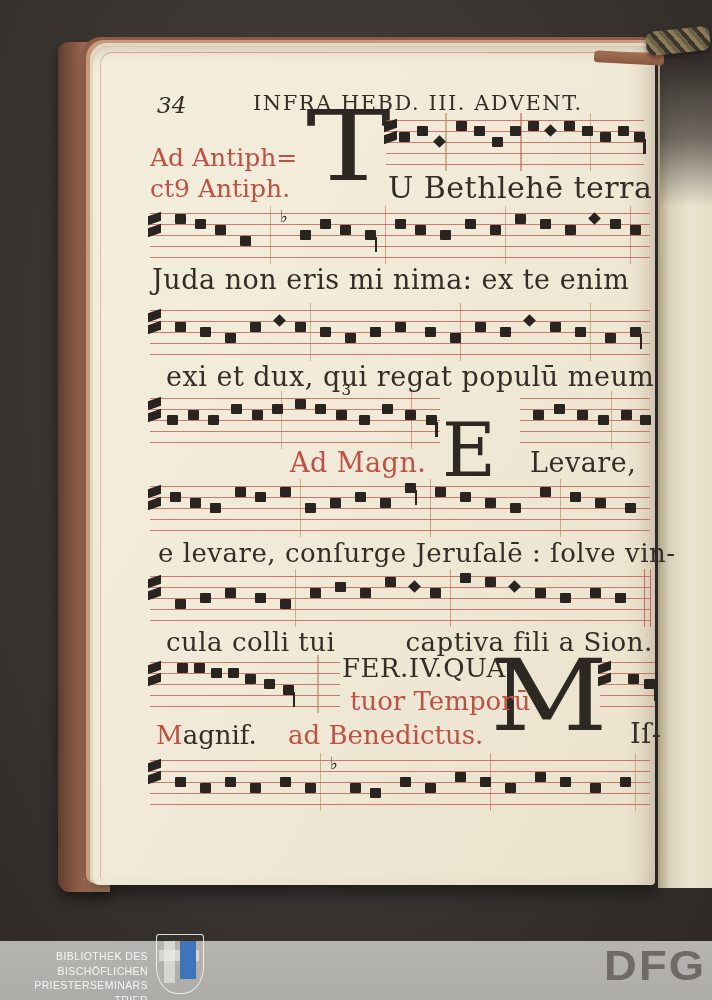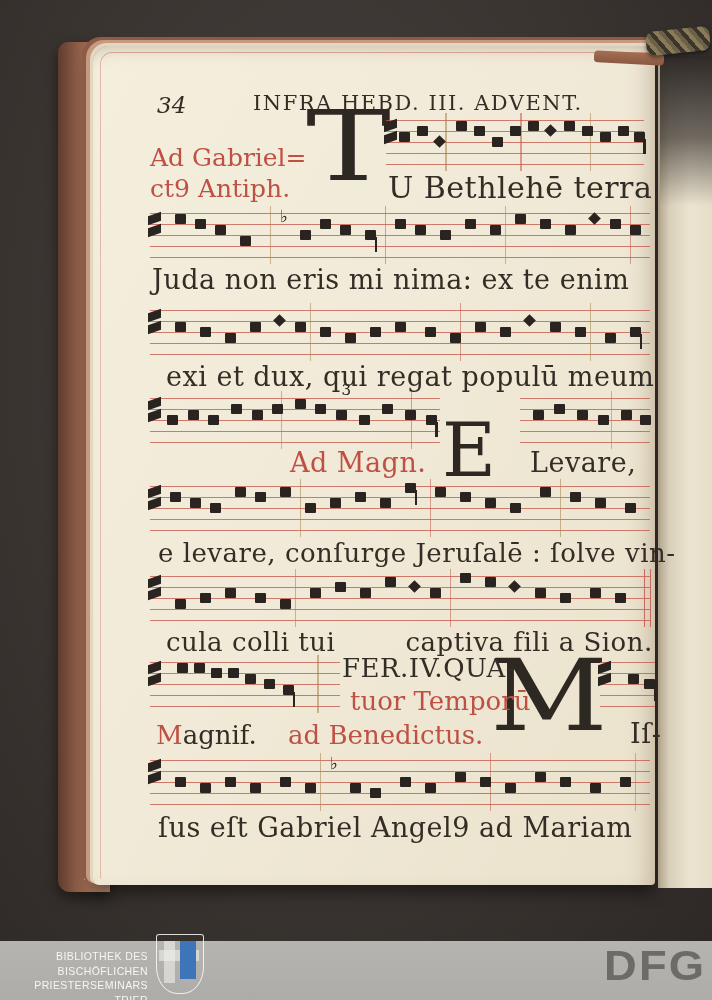--- a/index.html
+++ b/index.html
@@ -74,21 +74,21 @@
   <div class="page-stack"></div>
   <div class="page-main"></div>
   <div class="next-page">
     <div class="gutter-dark"></div>
   </div>
   <div class="right-edge-strip"></div>
   <div class="endband"></div>
 
   <div class="ms pg-num" style="left:157px;top:92px;font-style:italic;">34</div>
   <div class="ms running" style="left:253px;top:91px;">INFRA HEBD. III. ADVENT.</div>
-  <div class="ms rubric" style="left:150px;top:143px;font-size:25px;">Ad Gabriel=</div>
+  <div class="ms rubric" style="left:150px;top:143px;font-size:25px;">Ad Antiph=</div>
   <div class="ms rubric" style="left:150px;top:174px;font-size:25px;">ct9 Antiph.</div>
 
   <div class="ms initial" style="left:306px;top:106px;font-size:98px;transform:scaleX(1.3);">T</div>
   <div class="ms initial" style="left:442px;top:420px;font-size:74px;">E</div>
   <div class="ms initial" style="left:490px;top:655px;font-size:100px;transform:scaleX(1.15);">M</div>
 
   <div id="staves-layer">
       <div class="staff" style="left: 386px; top: 120px; width: 258px;">
         <div class="sline" style="top: 0px;"></div>
         <div class="sline" style="top: 11px;"></div>
@@ -377,21 +377,20 @@
   <div class="ms lyric" style="left:166px;top:361px;">exi et dux, qui regat populū meum</div>
   <div class="ms lyric rubric" style="left:290px;top:447px;">Ad Magn.</div>
   <div class="ms lyric" style="left:530px;top:447px;">Levare,</div>
   <div class="ms lyric" style="left:158px;top:538px;font-size:26px;">e levare, conſurge Jeruſalē : ſolve vin-</div>
   <div class="ms lyric" style="left:166px;top:627px;font-size:26px;">cula colli tui        captiva fili a Sion.</div>
   <div class="ms" style="left:342px;top:653px;font-size:26px;letter-spacing:.5px;">FER.IV.QUA-</div>
   <div class="ms rubric" style="left:350px;top:686px;font-size:26px;">tuor Temporū</div>
   <div class="ms" style="left:156px;top:720px;font-size:26px;"><span class="rubric">M</span><span>agnif.</span></div>
   <div class="ms rubric" style="left:288px;top:720px;font-size:26px;">ad Benedictus.</div>
   <div class="ms lyric" style="left:630px;top:718px;">Iſ-</div>
-  <div class="ms lyric" style="left:158px;top:812px;">ſus eſt Gabriel Angel9 ad Mariam</div>
 
   <div class="banner">
     <div class="library-text">
       <div>BIBLIOTHEK DES</div>
       <div>BISCHÖFLICHEN</div>
       <div>PRIESTERSEMINARS TRIER</div>
     </div>
     <div class="shield">
       <div class="cv"></div>
       <div class="ch"></div>

